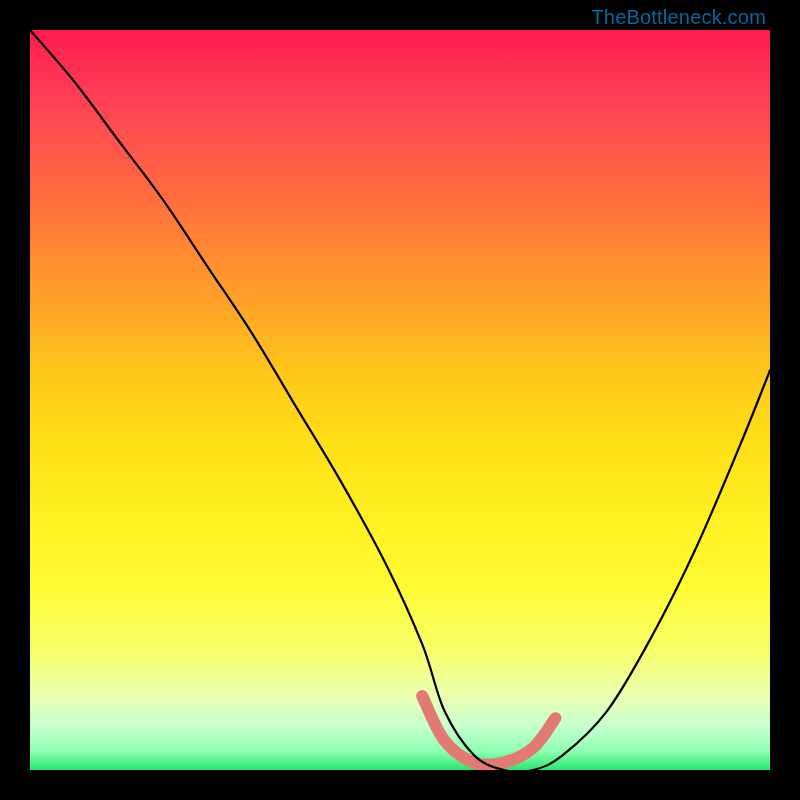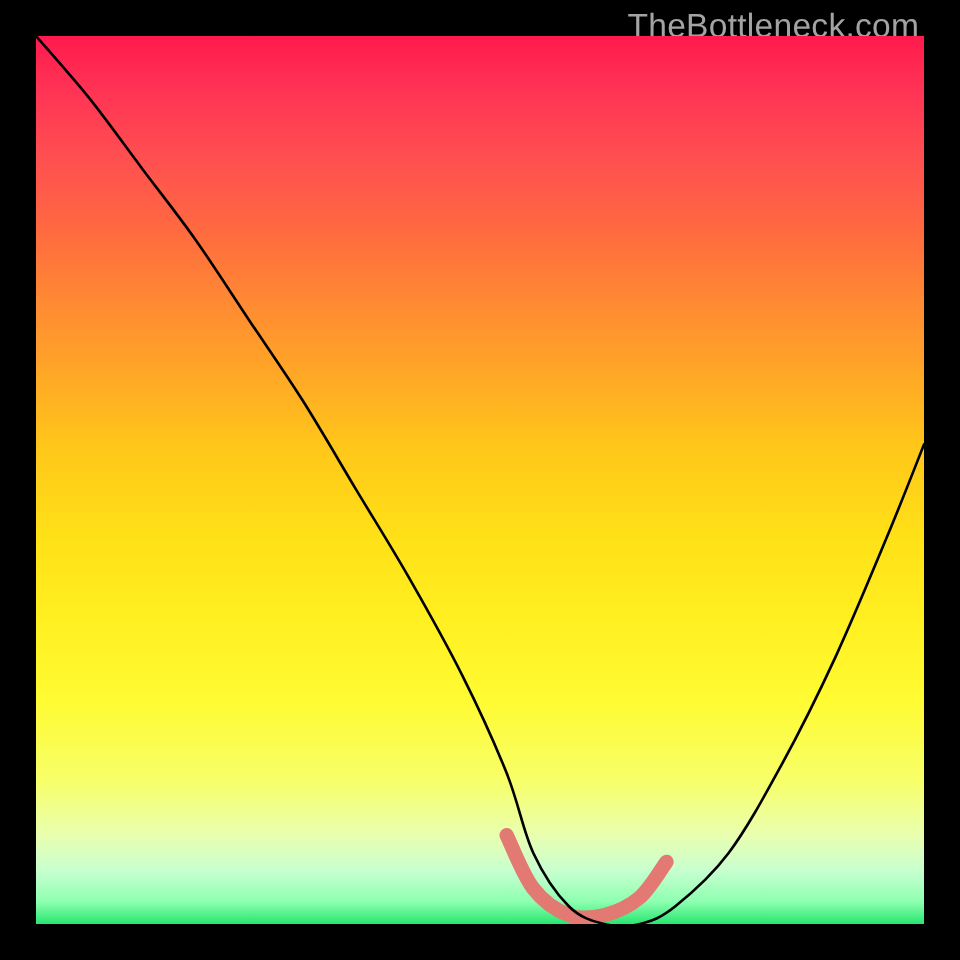--- a/index.html
+++ b/index.html
@@ -31,23 +31,23 @@
       #e9ffb0 90%,
       #c8ffd0 94%,
       #8dffb0 97.5%,
       #27e66f 100%
     );
   }
   .watermark {
     position: absolute;
     top: 6px;
     right: 34px;
-    color: #a3a3a3;
+    color: #0369a1;
     font-family: Arial, Helvetica, sans-serif;
-    font-size: 28px;
+    font-size: 20px;
     font-weight: 400;
     letter-spacing: 0.2px;
   }
   svg.curve {
     position: absolute;
     left: 0; top: 0;
     width: 740px;
     height: 740px;
   }
 </style>

